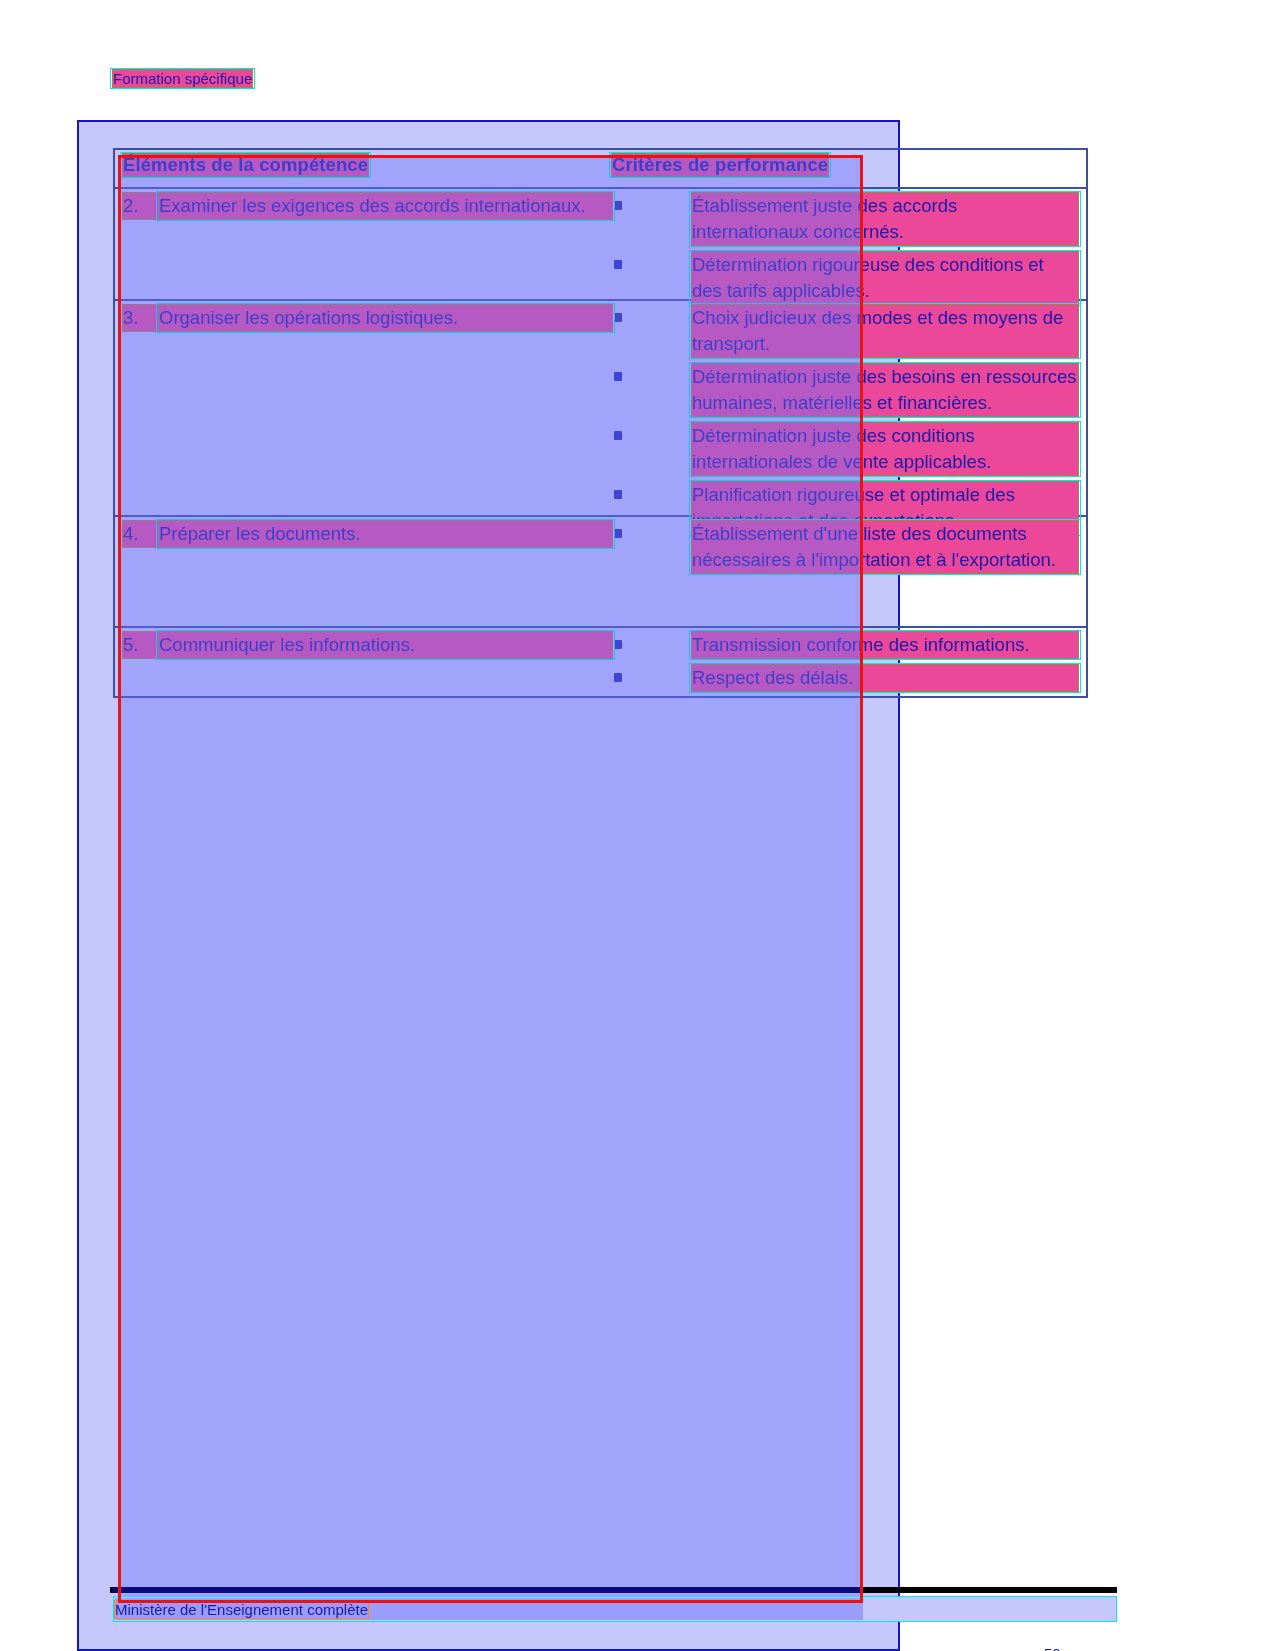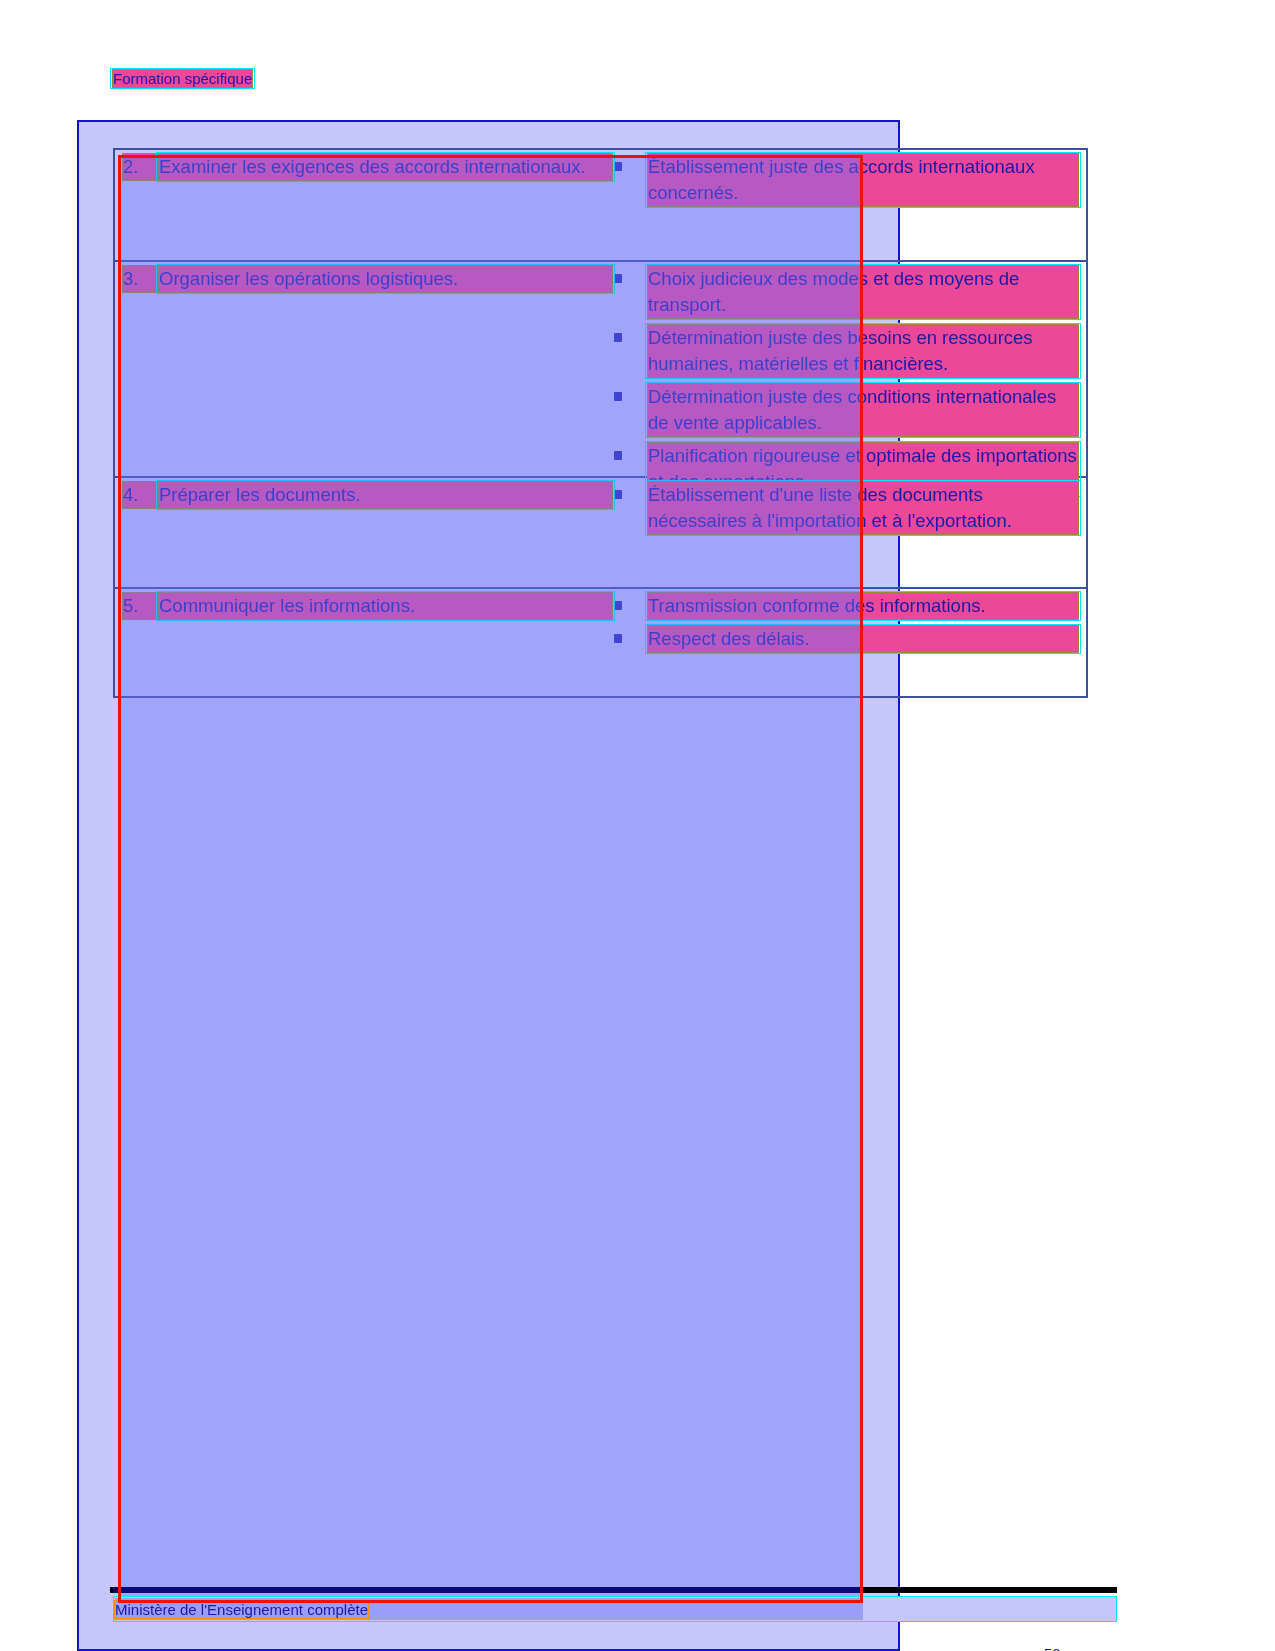--- a/index.html
+++ b/index.html
@@ -44,21 +44,21 @@
   .elem-txt{flex:1;}
 
   
   .crit{display:flex;font-size:18.5px;line-height:26px;margin-bottom:7px;}
   .crit:last-child{margin-bottom:0;}
   .bullet{
     width:34px;flex:none;display:flex;align-items:flex-start;
     justify-content:flex-start;padding-top:8px;padding-left:2px;
   }
   .bullet i{display:block;width:8px;height:9px;background:#2222b4;border-radius:1px;}
-  .crit-txt{flex:1;}
+  .crit-txt{flex:1;margin-left:44px;}
 
   
   .hl{
     background:#ec4899;outline:1px solid #9b8a3a;
     box-shadow:0 0 0 0px #00e5ff;
   }
   .line-hl{position:relative;}
   .line-hl::after{
     content:"";position:absolute;left:-3px;right:-3px;top:-2px;bottom:-2px;
     border:1.5px solid #00e8ff;pointer-events:none;
@@ -107,34 +107,48 @@
 <div id="page-outline"></div>
 
 <div id="sel-overlay"></div>
 
 <div id="hdr-line" class="above">
   <span class="hl line-hl">Formation spécifique</span>
 </div>
 
 <div id="comp-table" class="above">
 
+  <div class="trow hdr">
+    <div class="col-l">
+      <span class="hdrtext hl line-hl">Éléments de la compétence</span>
+    </div>
+    <div class="col-r">
+      <span class="hdrtext hl line-hl">Critères de performance</span>
+    </div>
+  </div>
 
   <div class="trow" style="height:112px">
     <div class="col-l">
       <div class="elem">
         <span class="elem-num hl">2.</span>
         <span class="elem-txt hl line-hl">Examiner les exigences des accords internationaux.</span>
       </div>
     </div>
     <div class="col-r">
       <div class="crit">
         <span class="bullet">
             <i></i>
           </span>
         <span class="crit-txt hl line-hl">Établissement juste des accords internationaux concernés.</span>
+      </div>
+      <div class="crit">
+        <span class="bullet">
+            <i></i>
+          </span>
+        <span class="crit-txt hl line-hl">Détermination rigoureuse des conditions et des tarifs applicables.</span>
       </div>
     </div>
   </div>
 
   <div class="trow" style="height:216px">
     <div class="col-l">
       <div class="elem">
         <span class="elem-num hl">3.</span>
         <span class="elem-txt hl line-hl">Organiser les opérations logistiques.</span>
       </div>

